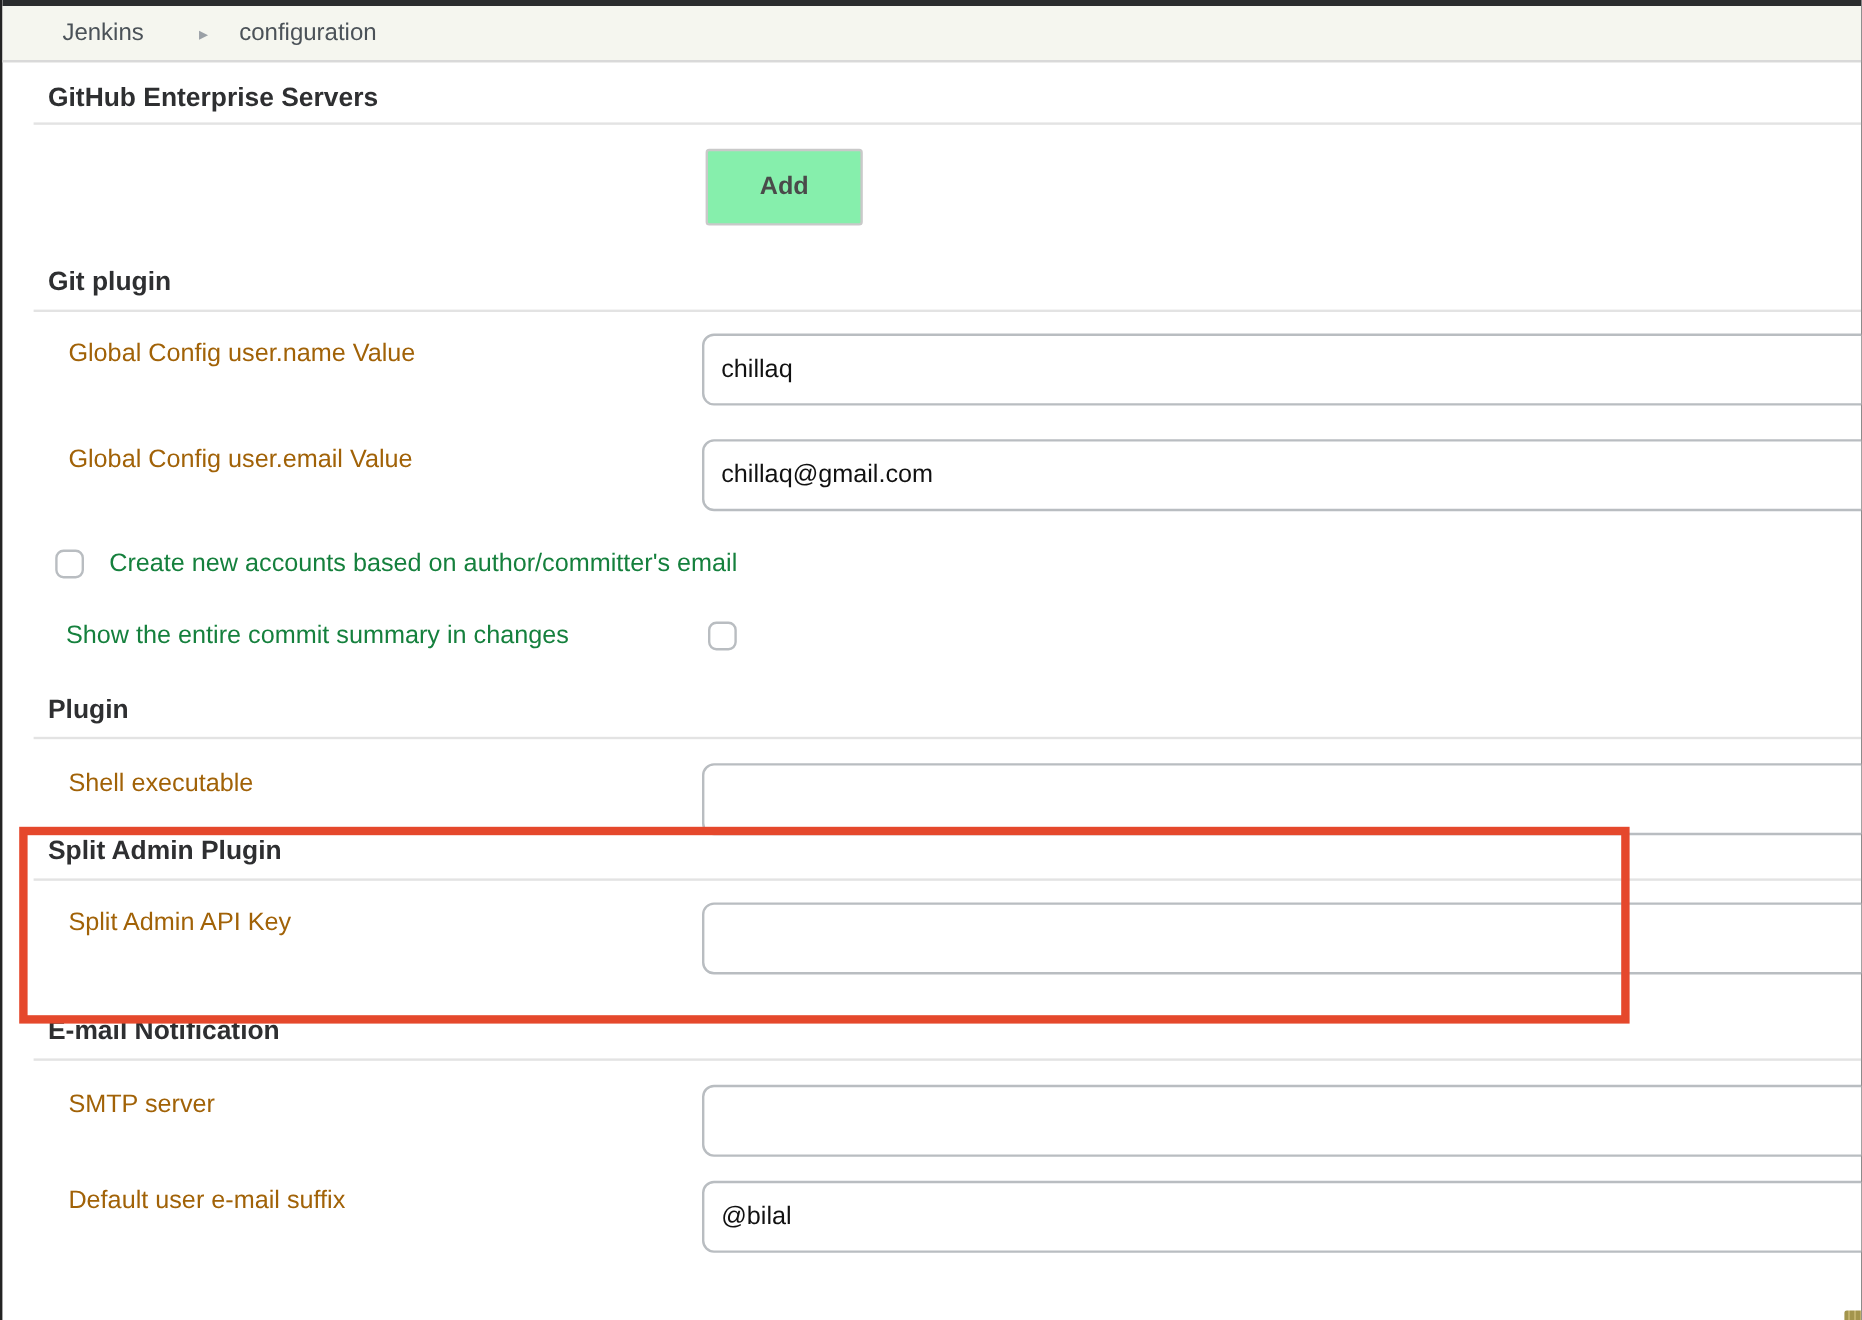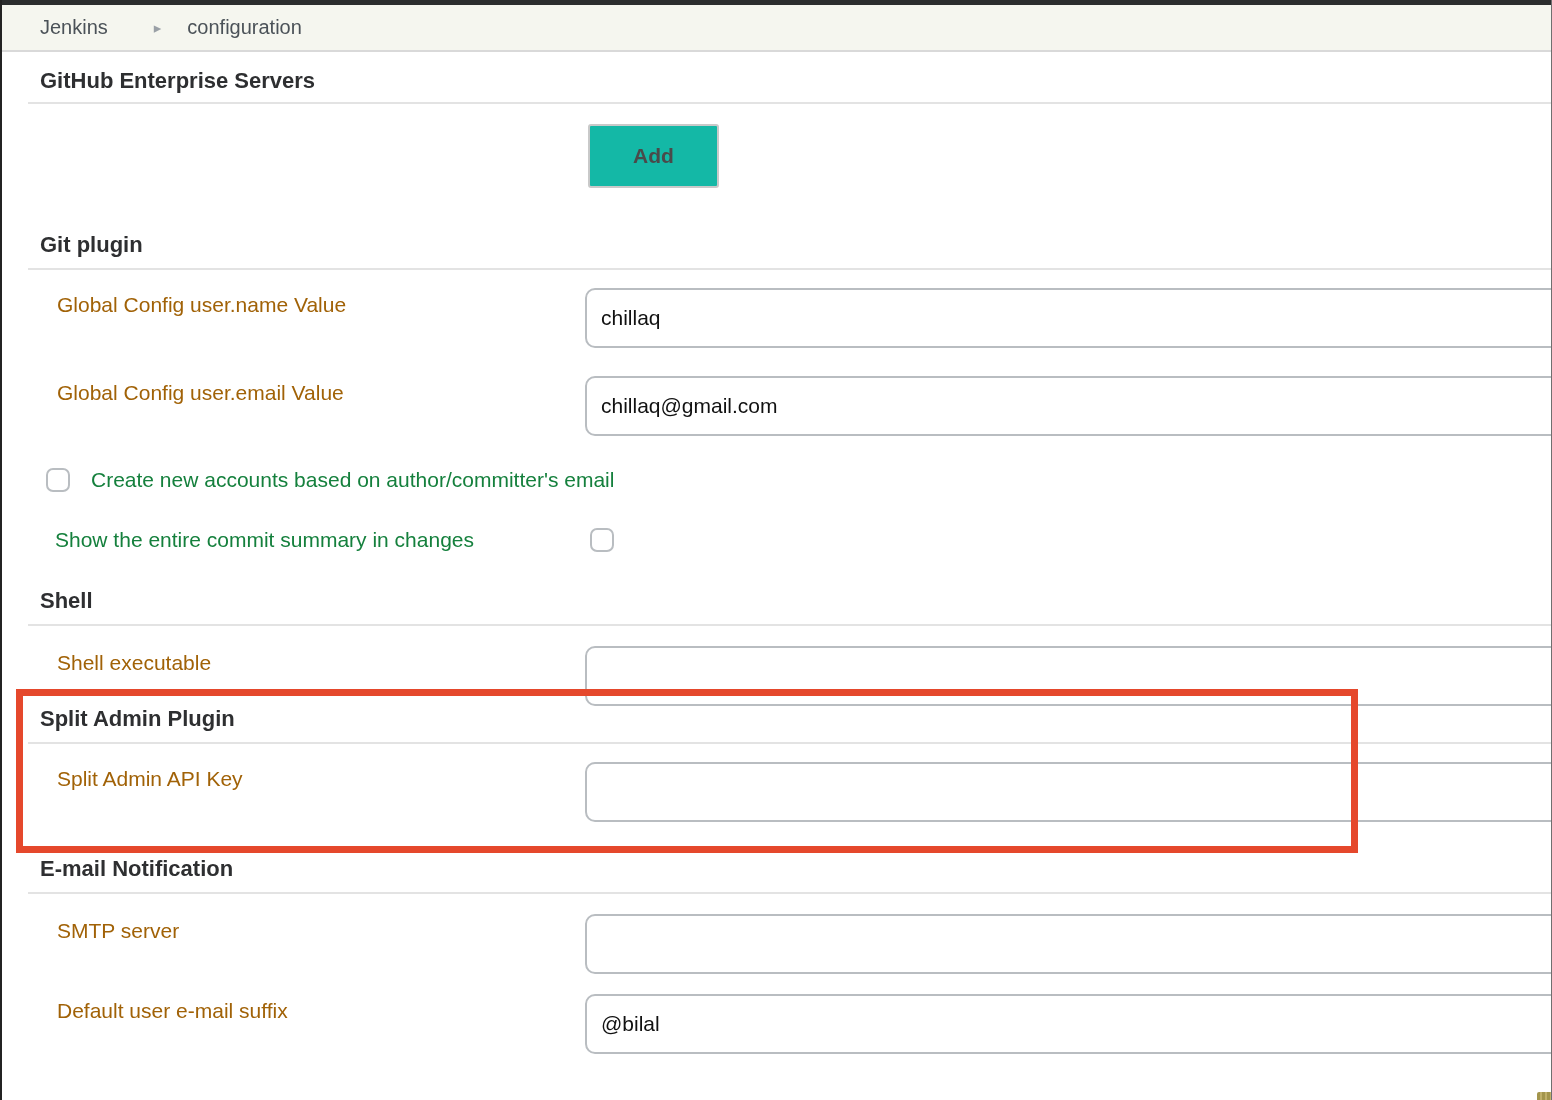--- a/index.html
+++ b/index.html
@@ -21,58 +21,58 @@
   .topbar {
     height:5px; width:100%;
     background:#2b2d2e;
   }
   .breadcrumb {
     height:47px;
     background:#f5f6ef;
     border-bottom:2px solid #d9d9d9;
     display:flex;
     align-items:center;
-    padding-left:38px;
+    padding-left:50px;
     font-size:20px;
     color:#4b5258;
   }
   .breadcrumb .crumb { cursor:pointer; }
   .breadcrumb .sep {
     color:#9aa0a6;
     font-size:15px;
     margin:0 26px 0 46px;
   }
   .section-title {
     font-size:22px;
     font-weight:bold;
     color:#2e2f31;
     line-height:26px;
     margin-left:38px;
   }
   .t-github { margin-top:16px; }
-  .t-git    { margin-top:44px; }
+  .t-git    { margin-top:34px; }
   .t-shell  { margin-top:36px; }
   .t-split  { }
   .t-email  { margin-top:34px; }
   .divider {
     border:none;
     border-top:2px solid #e3e3e3;
     margin-left:26px;
     margin-top:8px;
   }
   .d-git, .d-shell, .d-split, .d-email { margin-top:10px; }
   .add-row {
     margin-top:14px;
     height:64px;
   }
   .btn {
     display:block;
     margin-left:586px;
     width:131px; height:64px;
-    background:#14b8a6;
+    background:#86efac;
     border:2px solid #c9c9c9;
     border-radius:3px;
     font-family:"Liberation Sans", sans-serif;
     font-size:21px;
     font-weight:bold;
     color:#4a4a4a;
     cursor:pointer;
     margin-top:20px;
   }
   .field-row {
@@ -184,21 +184,21 @@
   <div class="check-row cr-1">
     <input type="checkbox" class="checkbox cb-left" style="">
     <span class="check-label cl-1">Create new accounts based on author/committer's email</span>
   </div>
 
   <div class="check-row cr-2">
     <span class="check-label cl-2">Show the entire commit summary in changes</span>
     <input type="checkbox" class="checkbox cb-right" style="">
   </div>
 
-  <div class="section-title t-shell">Shell</div>
+  <div class="section-title t-shell">Plugin</div>
   <hr class="divider d-shell">
 
   <div class="field-row fr-3">
     <span class="field-label">Shell executable</span>
     <input class="field-input" type="text" value="" style="">
   </div>
 
   <div class="section-title t-split">Split Admin Plugin</div>
   <hr class="divider d-split">
 

